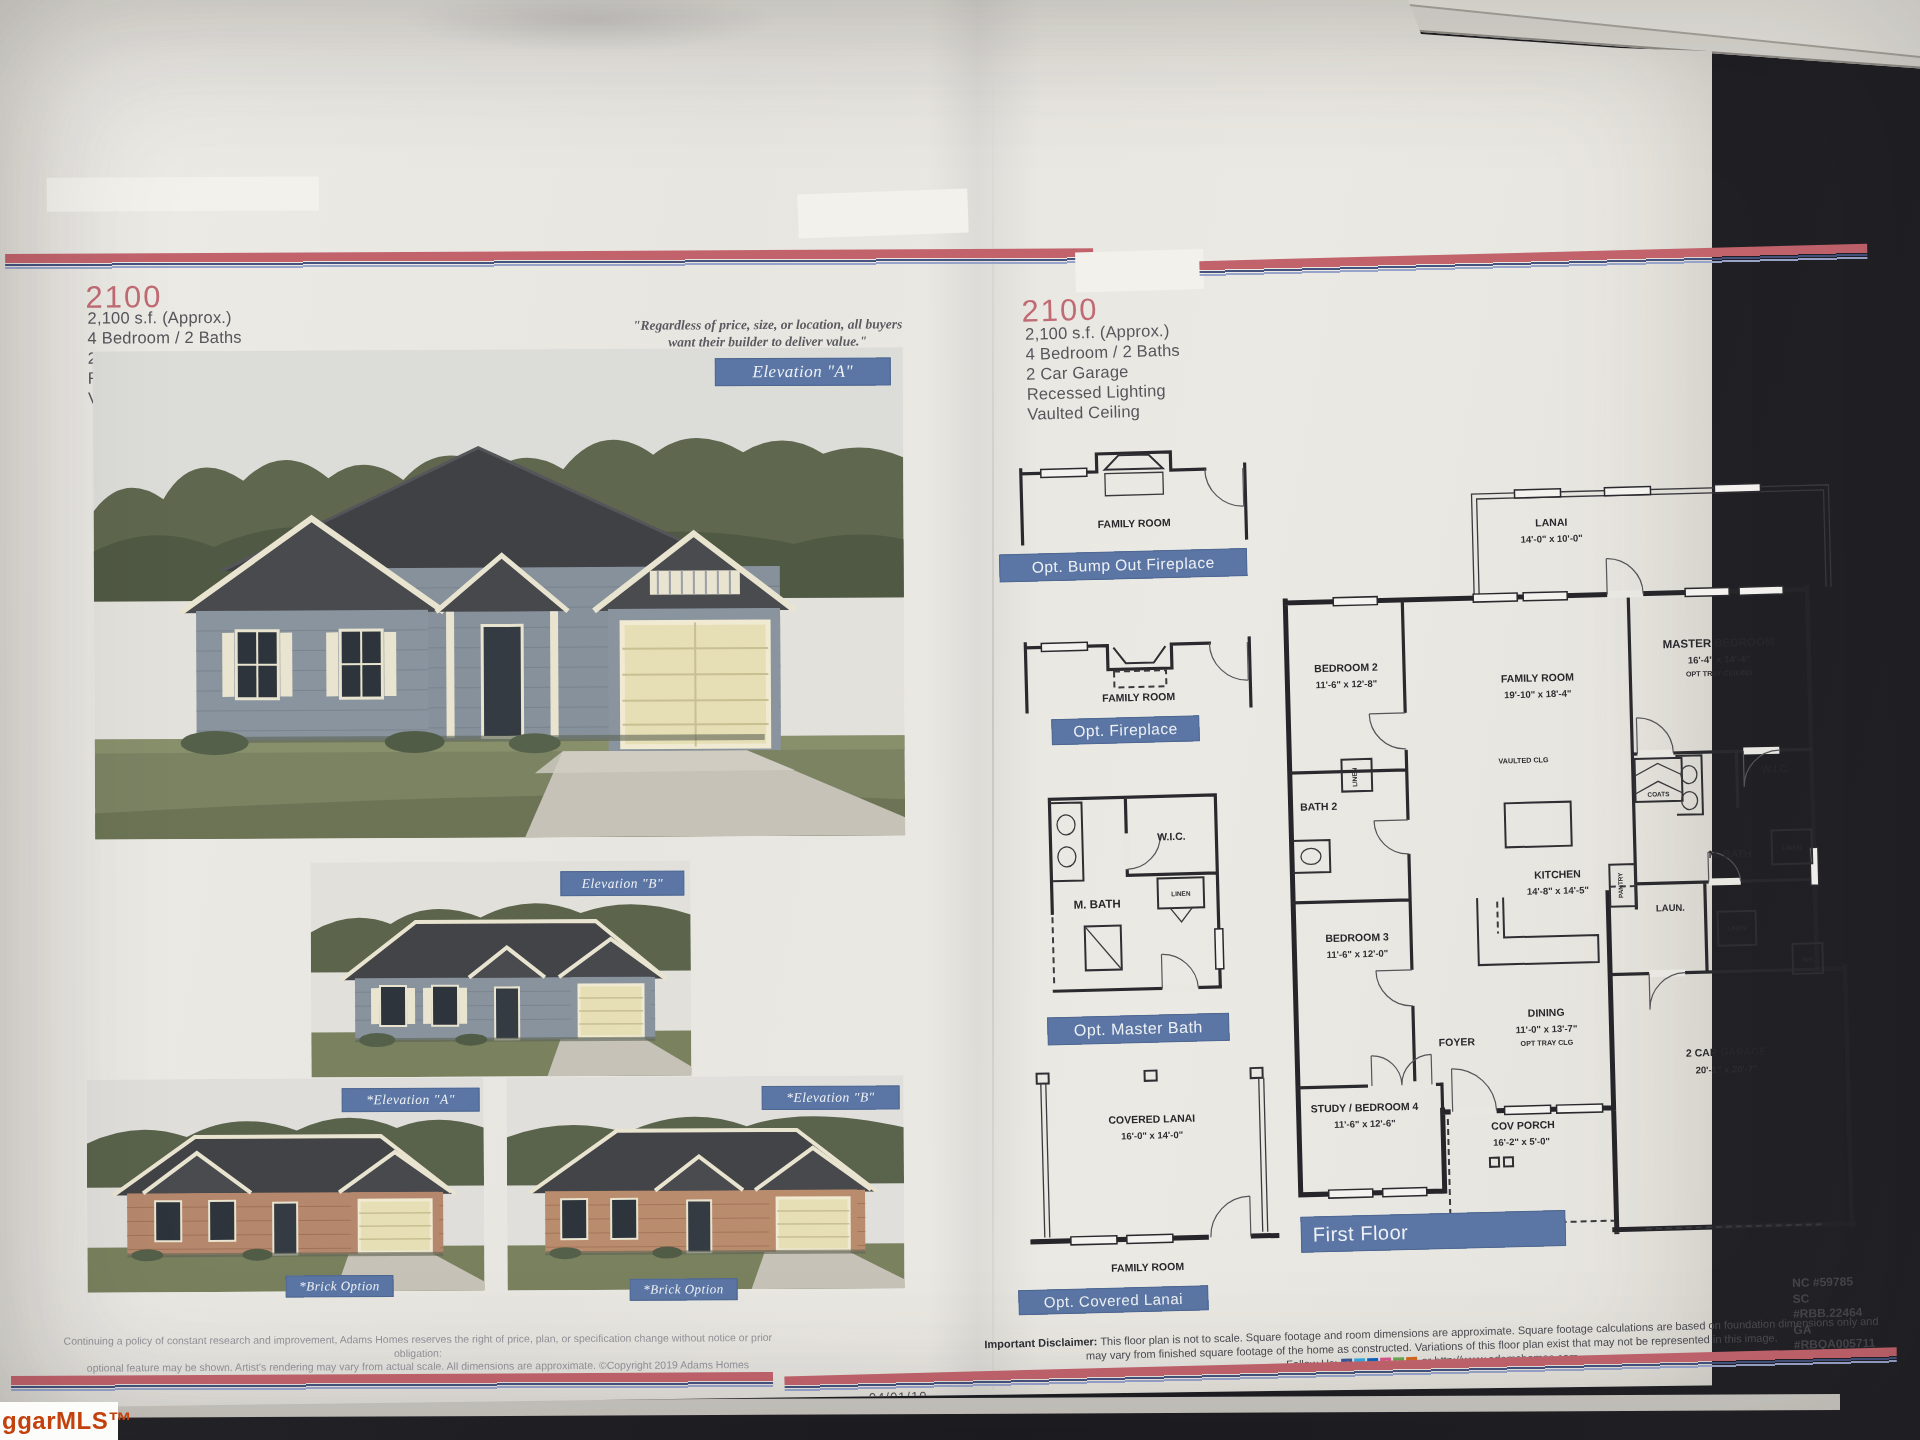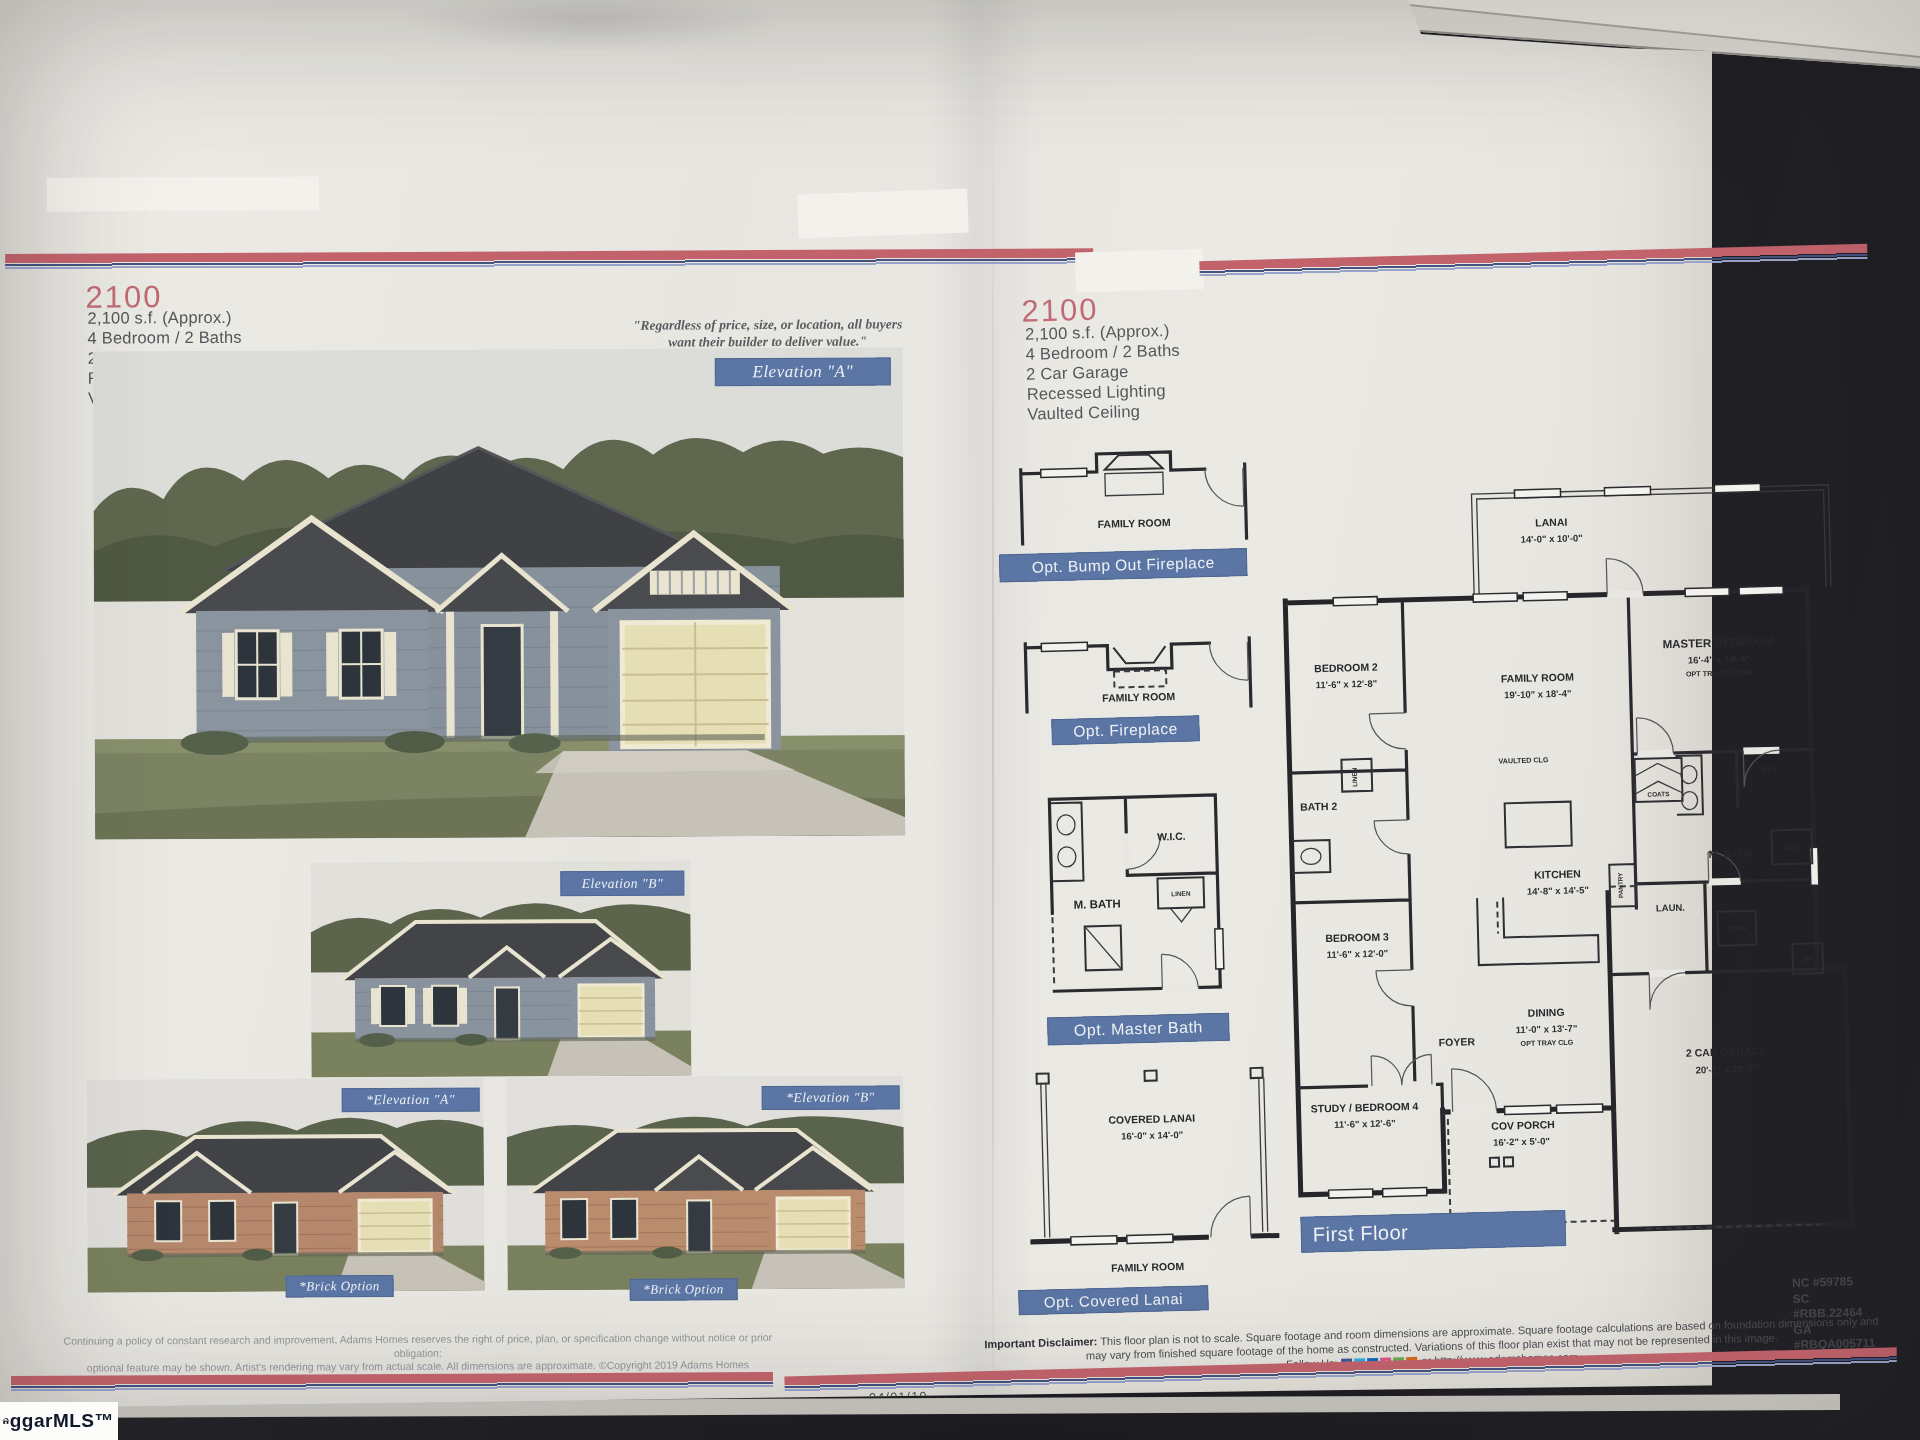--- a/index.html
+++ b/index.html
@@ -31,21 +31,21 @@
   .elabel{font-family:"Liberation Serif",serif;font-style:italic}
   .fine{font-size:10.5px;line-height:13.5px;color:#93939a;text-align:center}
   .date{font-size:13px;color:#4e4e52;letter-spacing:1px}
   .lic div{font-size:12px;line-height:15.5px;color:#46464c;font-weight:700}
   .disc{font-size:11px;line-height:14px;color:#4b4b52;text-align:center}
   .disc b{color:#2e2e34}
   .sicon{display:inline-block;width:11px;height:11px;font-size:7px;font-weight:700;color:#fff;
          text-align:center;line-height:11px;vertical-align:middle;margin:0 1px}
   .wm{position:absolute;left:0;top:1402px;width:112px;height:38px;background:#fcfcfa;z-index:9;
       display:flex;align-items:center;padding:0 4px 0 2px}
-  .wm span{font-size:19px;font-weight:700;color:#0f172a;letter-spacing:.5px}
+  .wm span{font-size:24px;font-weight:700;color:#c2410c;letter-spacing:.5px}
   .vig{position:absolute;inset:0;z-index:8;pointer-events:none;
        box-shadow:inset 0 0 180px rgba(0,0,0,.16)}
   .fold{position:absolute;left:928px;top:0;width:110px;height:1408px;
         background:linear-gradient(90deg,rgba(60,60,70,0),rgba(60,60,70,.07) 45%,rgba(60,60,70,0))}
   .crease{position:absolute;left:400px;top:-12px;width:380px;height:64px;
         background:radial-gradient(ellipse at center,rgba(90,90,95,.18),rgba(90,90,95,0) 70%)}
   .edge{position:absolute;left:992px;top:60px;width:2px;height:1330px;
         background:linear-gradient(rgba(120,115,110,0),rgba(120,115,110,.22),rgba(120,115,110,.05))}
   
   .w5{stroke:#25252a;stroke-width:5;fill:none;stroke-linecap:square}

